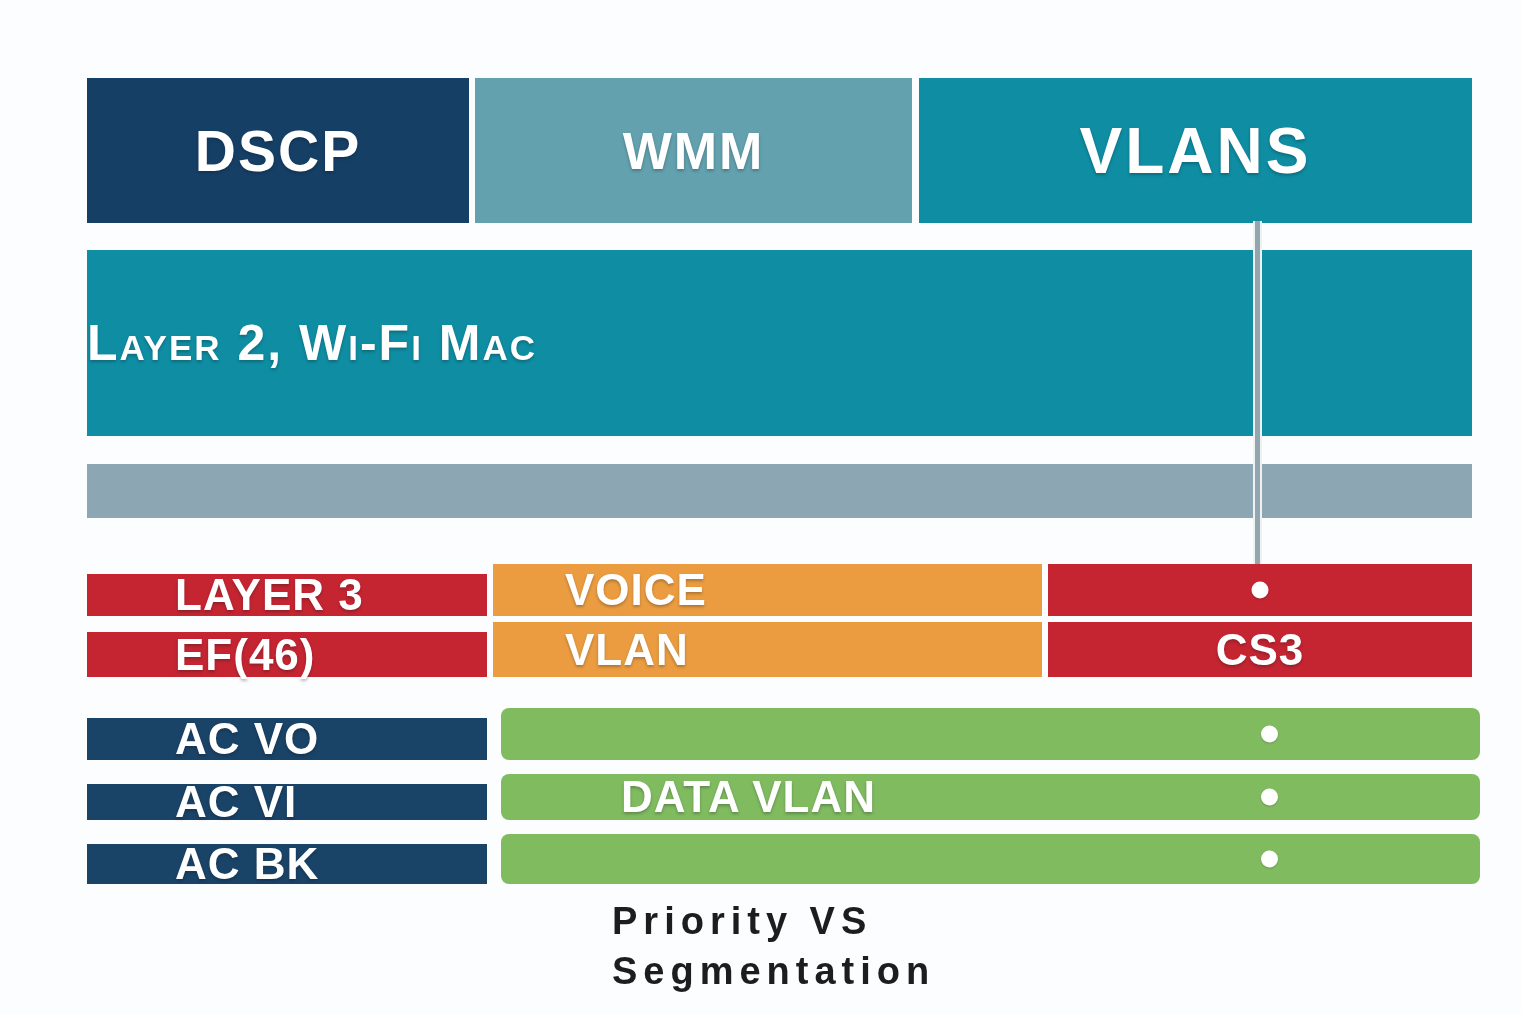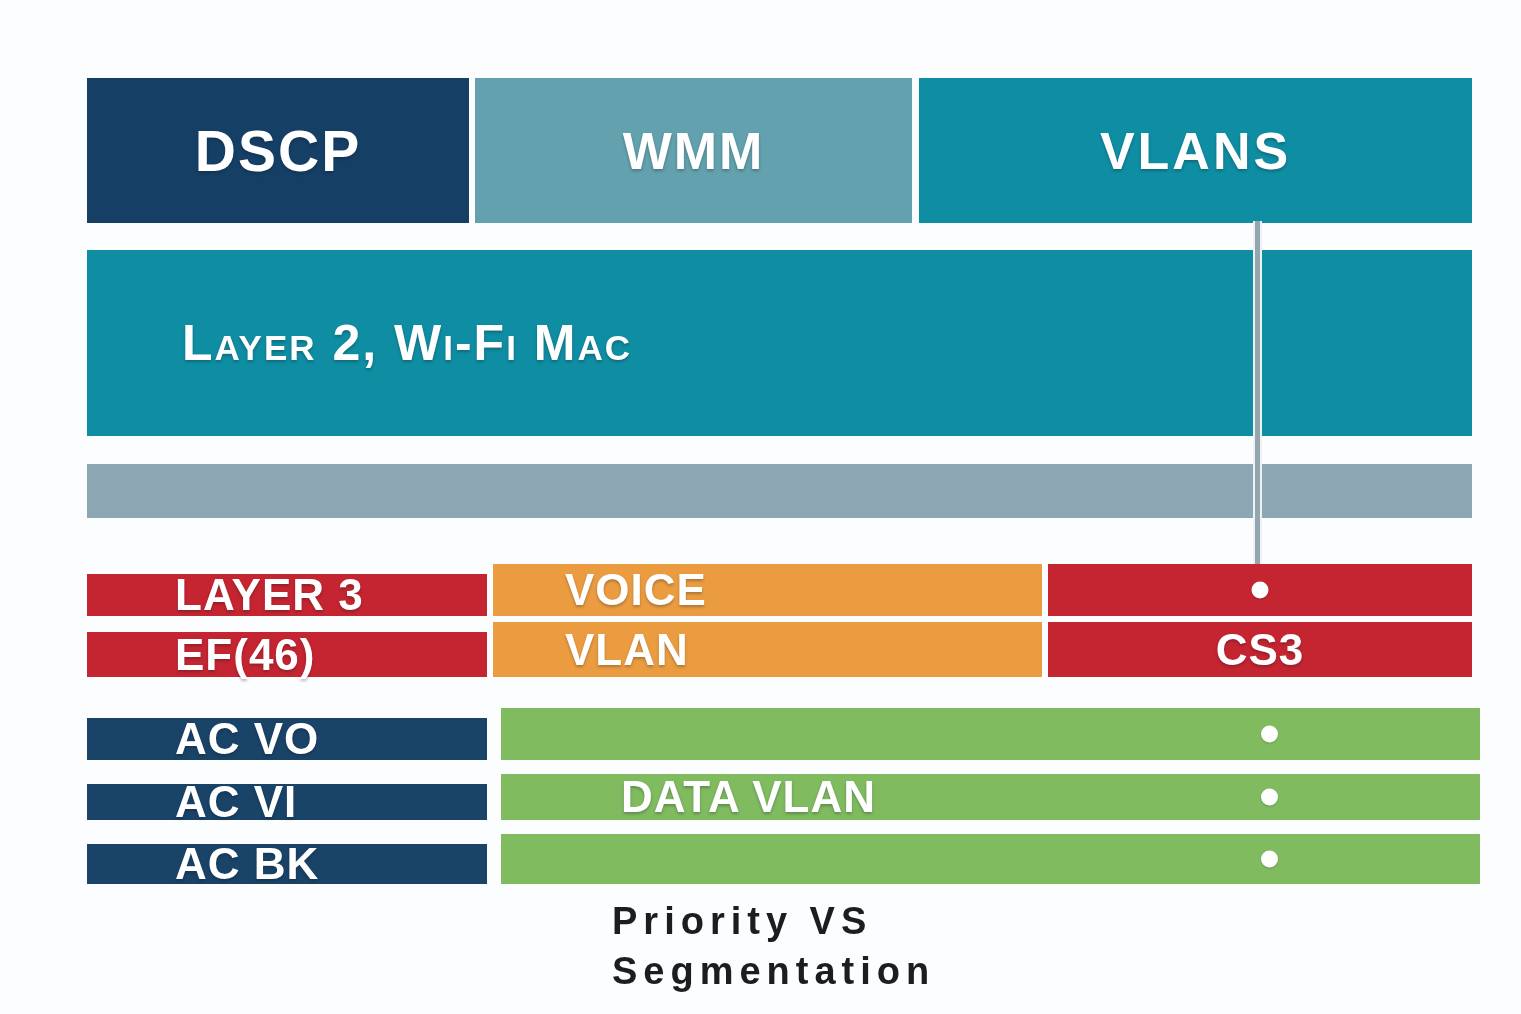--- a/index.html
+++ b/index.html
@@ -23,28 +23,27 @@
     font-weight:bold;
     text-shadow:0 2px 3px rgba(10,20,30,.28);
     box-sizing:border-box;
   }
   .center{justify-content:center;text-align:center;}
 
   
   .hdr{top:78px;height:145px;}
   .hdr-dscp{left:87px;width:382px;background:var(--navy,#163F66);font-size:57px;letter-spacing:2px;}
   .hdr-wmm{left:475px;width:437px;background:var(--wmm-teal,#62A1AD);font-size:52px;letter-spacing:2px;}
-  .hdr-vlans{left:919px;width:553px;background:var(--teal,#0F8DA2);font-size:52px;letter-spacing:3px;}
+  .hdr-vlans{left:919px;width:553px;background:var(--teal,#0F8DA2);font-size:64px;letter-spacing:3px;}
 
   
   .layer2{
     left:87px;top:250px;width:1385px;height:186px;
     background:var(--teal,#0F8DA2);
     font-size:50px;letter-spacing:2px;
-    padding-left:95px;
     font-variant:small-caps;
   }
 
   
   .graybar{left:87px;top:464px;width:1385px;height:54px;background:var(--gray-bar,#8CA7B3);}
 
   
   .connector{
     left:1253px;top:221px;width:5px;height:343px;
     background:var(--connector,#93A5AF);
@@ -69,21 +68,21 @@
 
   
   .ac-grid{
     left:87px;top:708px;width:1385px;height:204px;
     display:grid;
     grid-template-columns:400px 979px;
     grid-template-rows:52px 46px 50px;
     gap:14px;
   }
   .cell-navy{background:var(--navy-rows,#1A4368);}
-  .cell-green{background:var(--green,#80BB60);position:relative;}
+  .cell-green{background:var(--green,#80BB60);position:relative;border-radius:8px;}
   .ac-grid .box{font-size:44px;letter-spacing:1px;}
   .data-vlan{padding-left:120px;font-size:42px;}
 
   
   .dot{
     position:absolute;
     width:17px;height:17px;
     border-radius:50%;
     background:#ffffff;
     top:50%;

